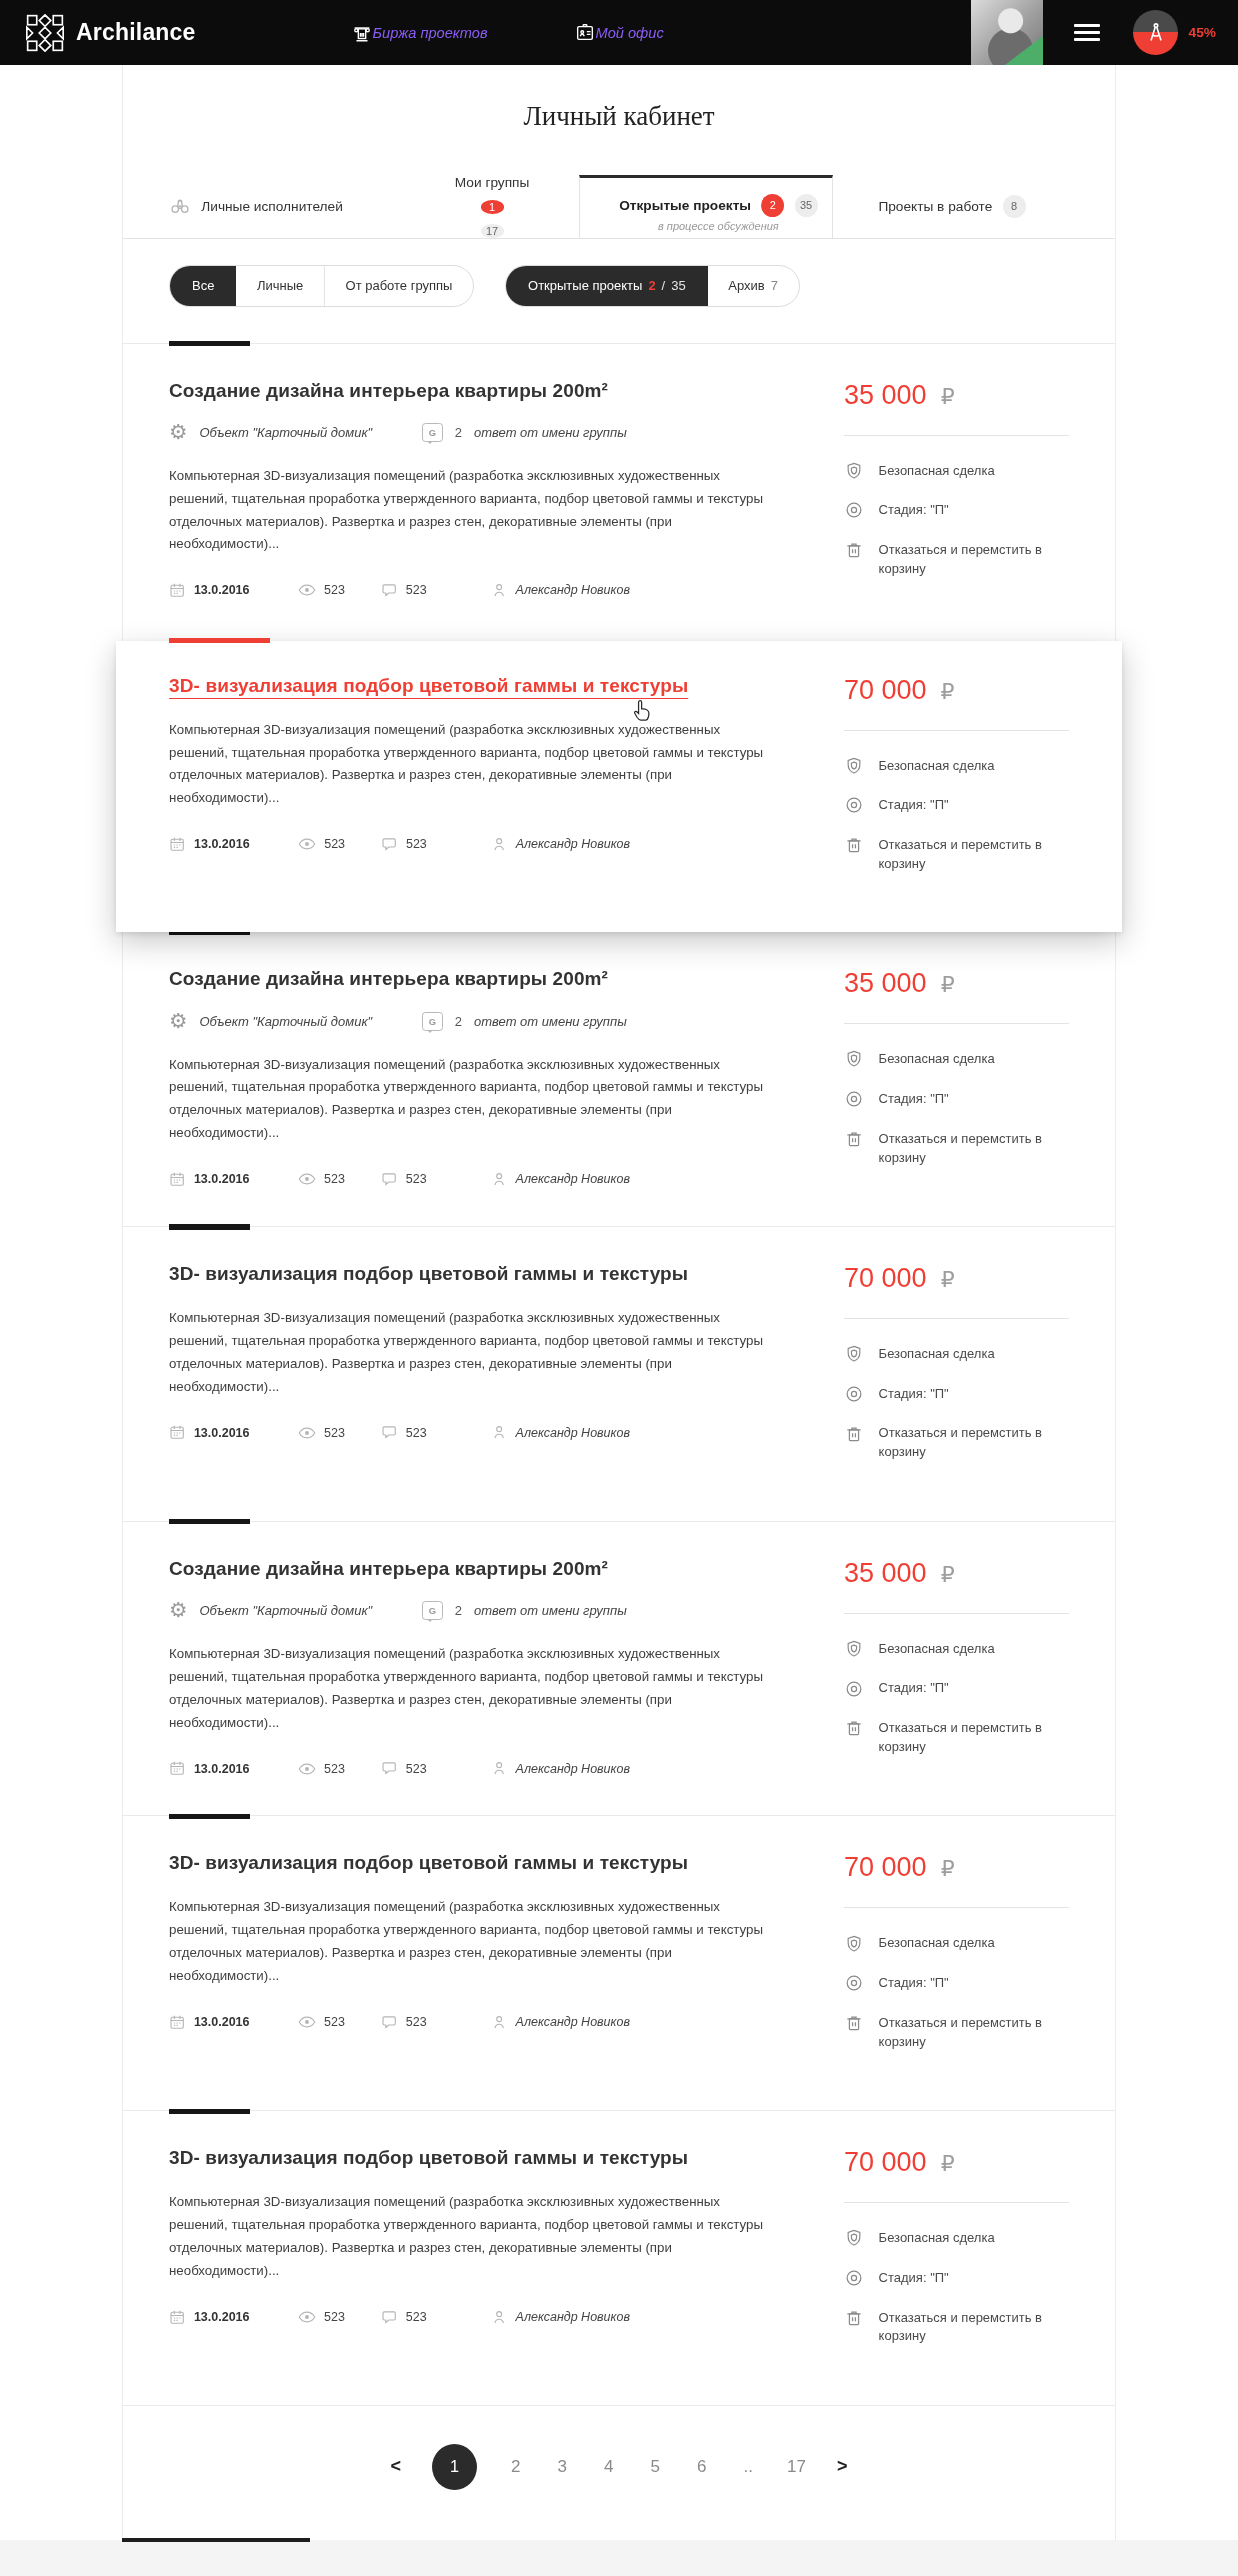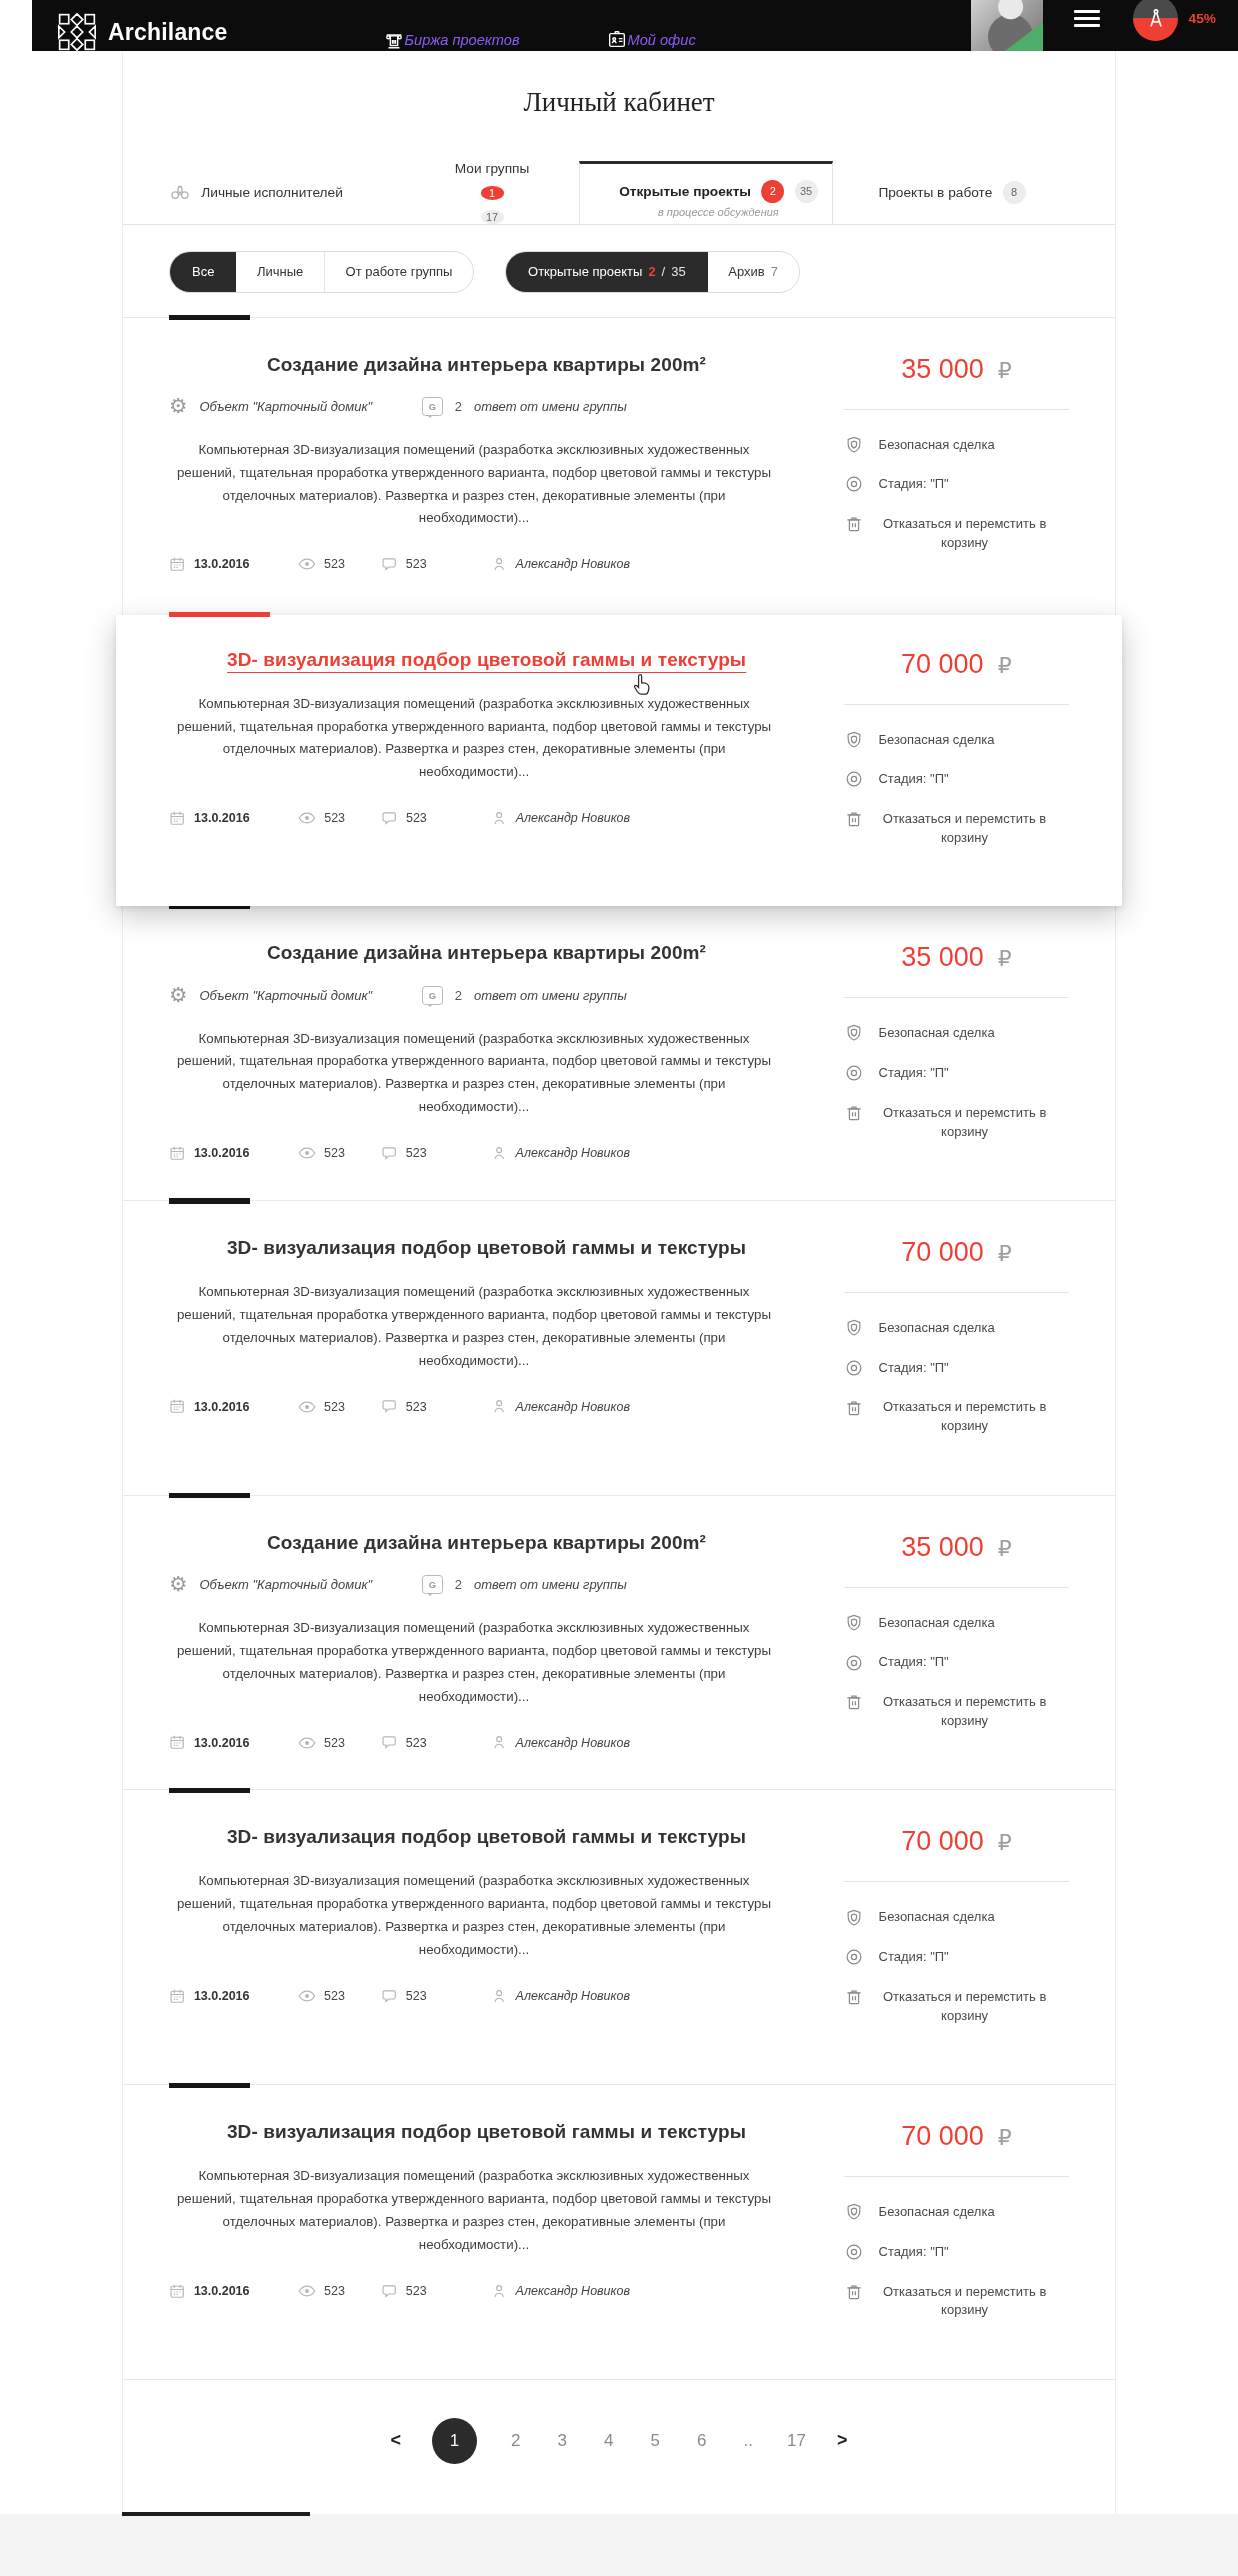--- a/index.html
+++ b/index.html
@@ -5,23 +5,22 @@
   * { box-sizing: border-box; margin: 0; padding: 0; }
   html,body { background:#fff; }
   body {
     width: 1238px; margin: 0 auto; position: relative;
     font-family: "Liberation Sans", "DejaVu Sans", sans-serif;
     color:#333;
   }
 
   
   .site-header {
-    height: 51px; background:#0c0c0c; display:flex; align-items:flex-end;
+    height: 65px; background:#0c0c0c; display:flex; align-items:center;
     position:relative;
-    margin-left:32px;
   }
   .brand { display:flex; align-items:center; gap:12px; margin-left:26px; }
   .brand-logo { width:38px; height:38px; }
   .brand-name { color:#fff; font-size:23px; font-weight:600; letter-spacing:0.2px; }
   .top-nav { display:flex; align-items:center; margin-left:155px; gap:86px; }
   .top-nav-item { display:flex; align-items:center; gap:0; color:#8b5cf6; font-size:14.6px; cursor:pointer;font-style:italic; }
   .top-nav-item svg { width:22px; height:22px; }
   .header-right { margin-left:auto; display:flex; align-items:center; height:65px; }
   .user-photo {
     width:72px; height:65px; position:relative; overflow:hidden;
@@ -77,21 +76,21 @@
   .filter-row { display:flex; gap:31px; margin:26px 0 0 46px; }
   .seg-group { display:inline-flex; border:0.9px solid #dcdcdc; border-radius:22px; overflow:hidden; height:42px; background:#fff; }
   .seg { display:flex; align-items:center; padding:0 20.6px; font-size:13px; color:#333; cursor:pointer; border-right:0.9px solid #e4e4e4; gap:6px; }
   .seg:last-child { border-right:none; }
   .seg.dark { background:#2b2b2b; color:#fff; border-right:none; padding:0 22px; }
   .seg .red { color:#ef3e33; font-weight:bold; }
   .seg .muted { color:#888; }
   .seg.dark .muted { color:#e6e6e6; }
 
   
-  .project-list { margin-top:24px;text-align:center; }
+  .project-list { margin-top:36px; }
   .project-card {
     position:relative; border-top:0.9px solid #eaeaea;
     padding:36px 46px 38px; display:flex; justify-content:space-between;
     background:#fff;
   }
   .card-dash { position:absolute; top:-2.6px; left:46px; width:81px; height:5.2px; background:#161616; }
   .card-left { width:635px; }
   .card-title { font-size:19px; font-weight:bold; color:#333; letter-spacing:0.1px; cursor:pointer; }
   .card-meta { display:flex; align-items:center; gap:12px; margin-top:20.6px; color:#555; font-size:13px; }
   .meta-object { font-style:italic; color:#444; }

